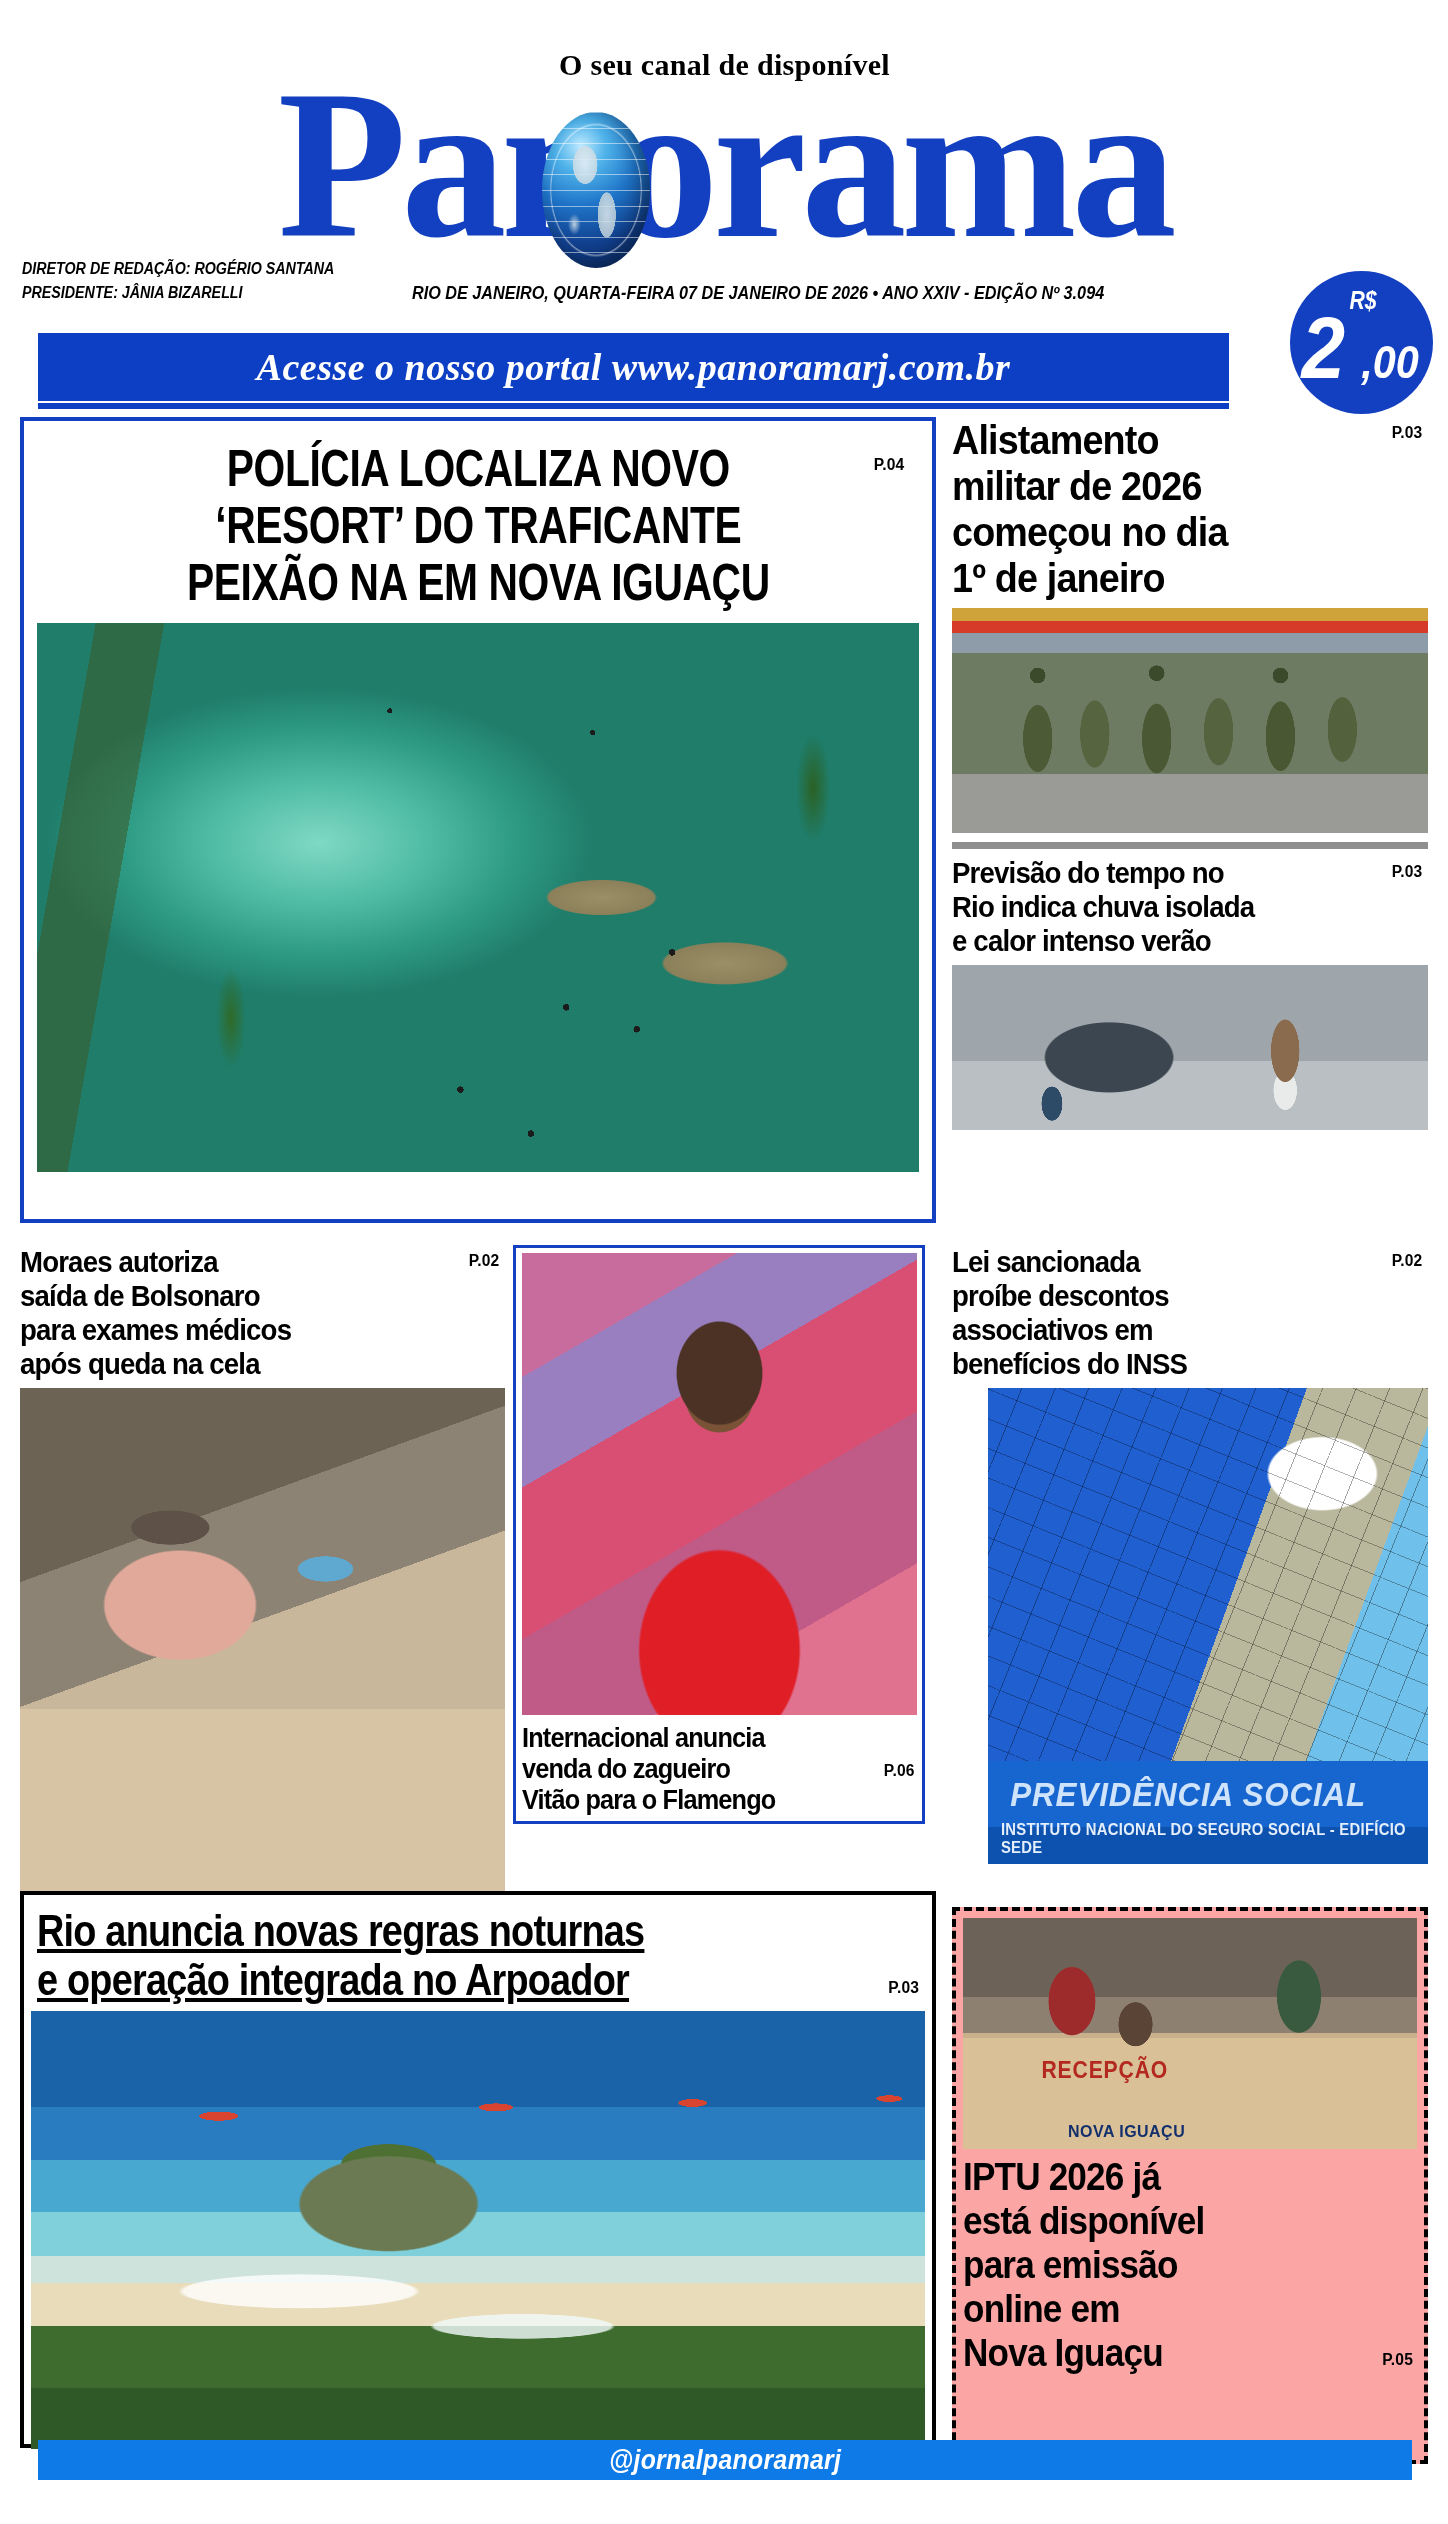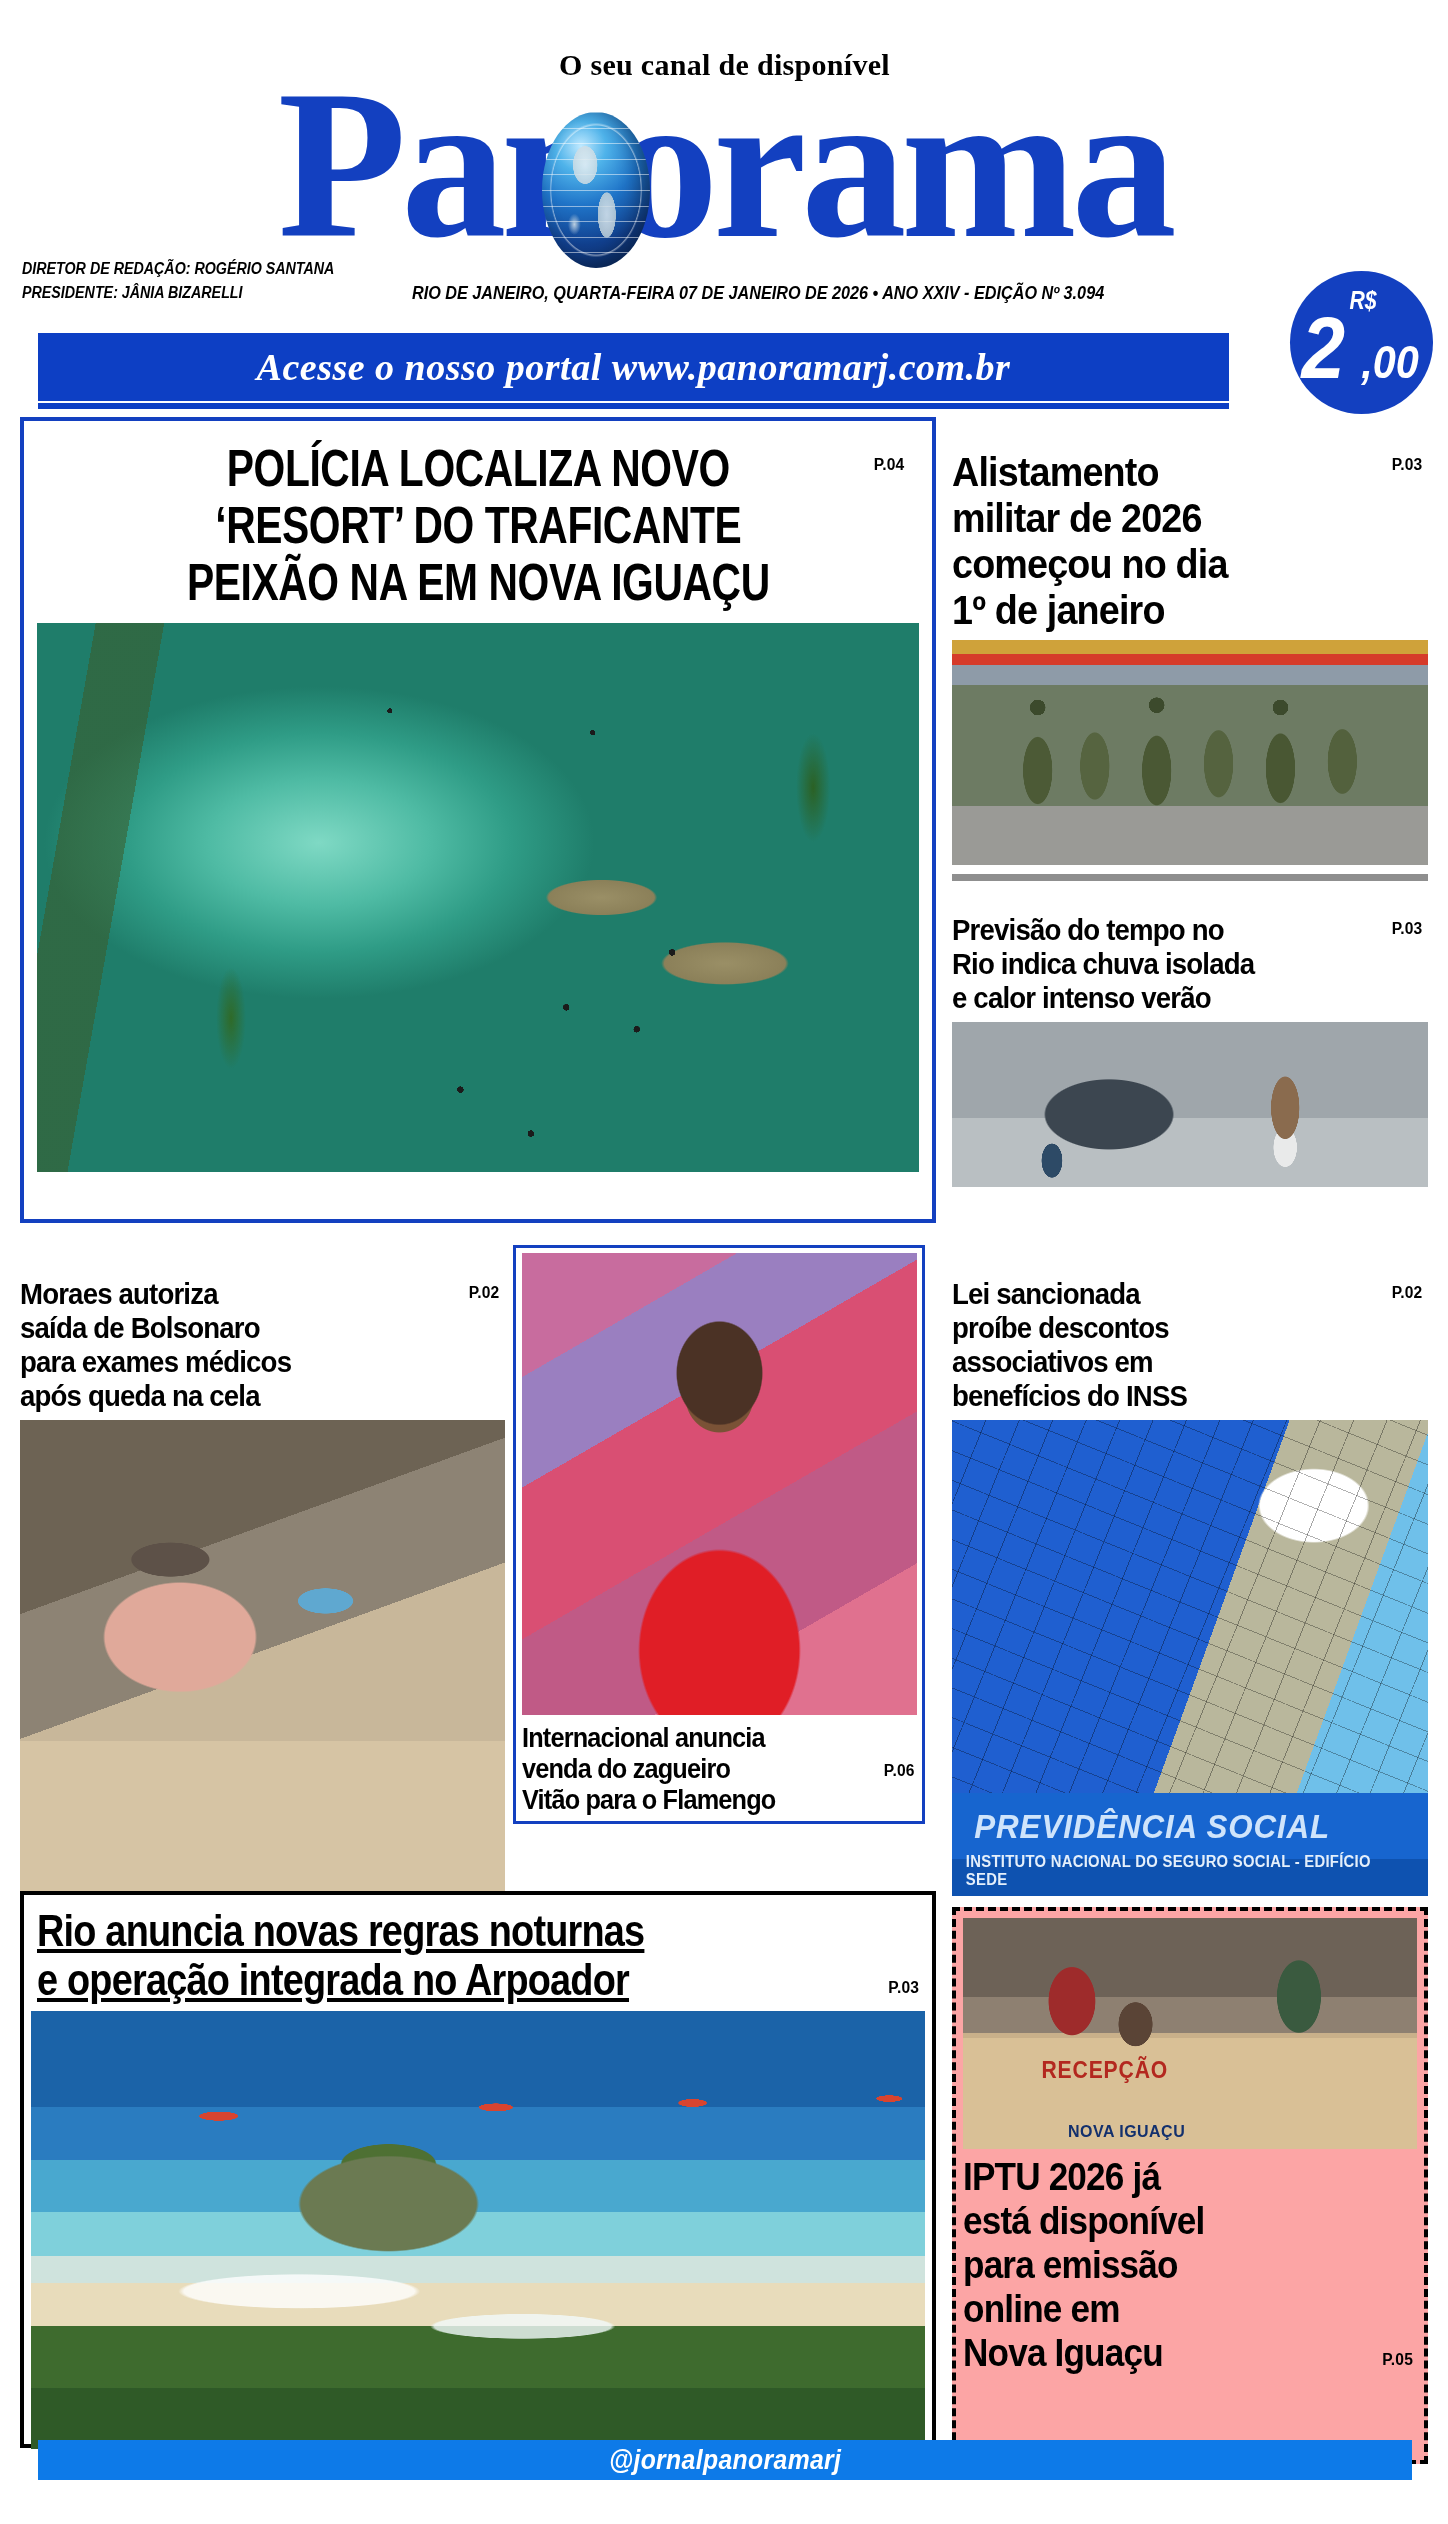--- a/index.html
+++ b/index.html
@@ -190,21 +190,21 @@
   
   .col-right { position: absolute; left: 952px; top: 0; width: 476px; }
 
   .hl-sans {
     font-weight: bold;
     color: #000;
     letter-spacing: -0.9px;
     transform: scaleX(.92);
     transform-origin: left top;
   }
-  .hl-block { position: relative; margin-top: 32px; }
+  .hl-block { position: relative; }
   .hl-block .ref { position: absolute; right: 5.5px; top: 7.3px; }
 
   .h-alist { font-size: 41px; line-height: 46px; }
   .ph-army {
     margin-top: 7.3px; height: 225px;
     background:
       linear-gradient(180deg, #cfa23a 0 6%, #d63b2a 6% 11%, #8e9ba8 11% 20%, #6d7b63 20% 74%, #9a9a96 74% 100%);
   }
   .ph-army:before{
     content:""; position:absolute; inset:0;
@@ -278,20 +278,21 @@
   }
   .cap-player { margin-top: 7.3px; position: relative; }
   .cap-player .hl-sans { font-size: 27.5px; line-height: 31px; }
   .cap-player .ref { position: absolute; right: 1.8px; bottom: 35px; }
 
   .col-m-right { position: absolute; left: 952px; top: 0; width: 476px; }
   .h-inss { font-size: 30px; line-height: 34px; }
   .ph-inss {
     margin-top: 7.3px; height: 476px;
     background: linear-gradient(110deg, #1f5fd0 0 52%, #b9b79c 52% 74%, #6fc0ea 74% 100%);
+    margin-left: 36px;
   }
   .ph-inss:before{
     content:""; position:absolute; inset:0;
     background:
       repeating-linear-gradient(112deg, rgba(0,0,0,.35) 0 0.9px, transparent 0.9px 31px),
       repeating-linear-gradient(22deg, rgba(0,0,0,.3) 0 0.9px, transparent 0.9px 27.5px),
       radial-gradient(ellipse 82px 55px at 76% 18%, #fff 0 65%, transparent 68%);
   }
   .inss-band {
     position:absolute; left:0; right:0; bottom:0; height: 103px;

